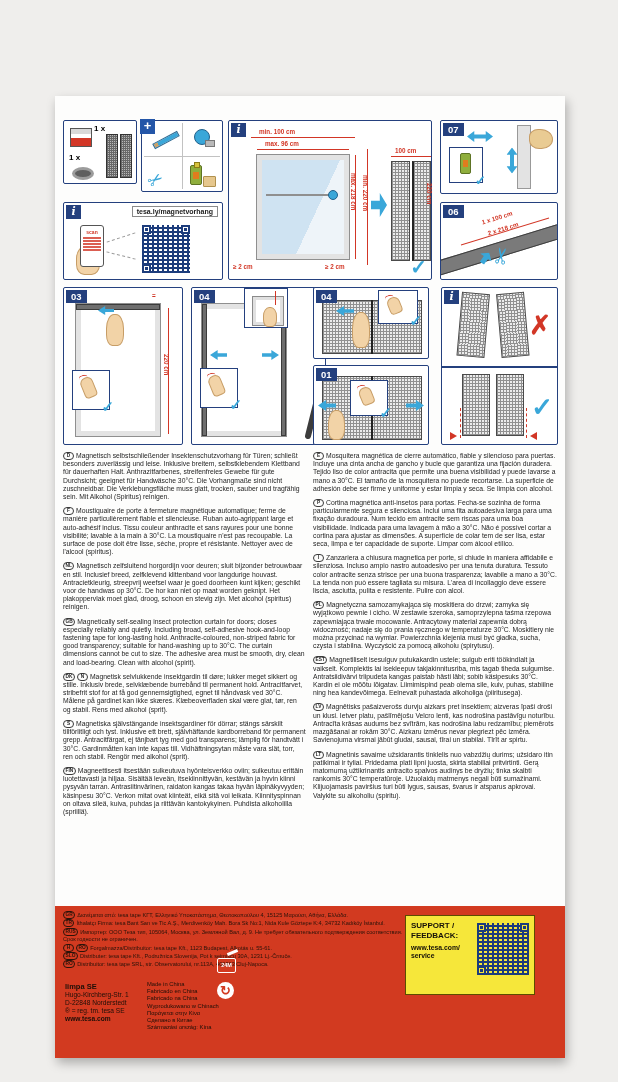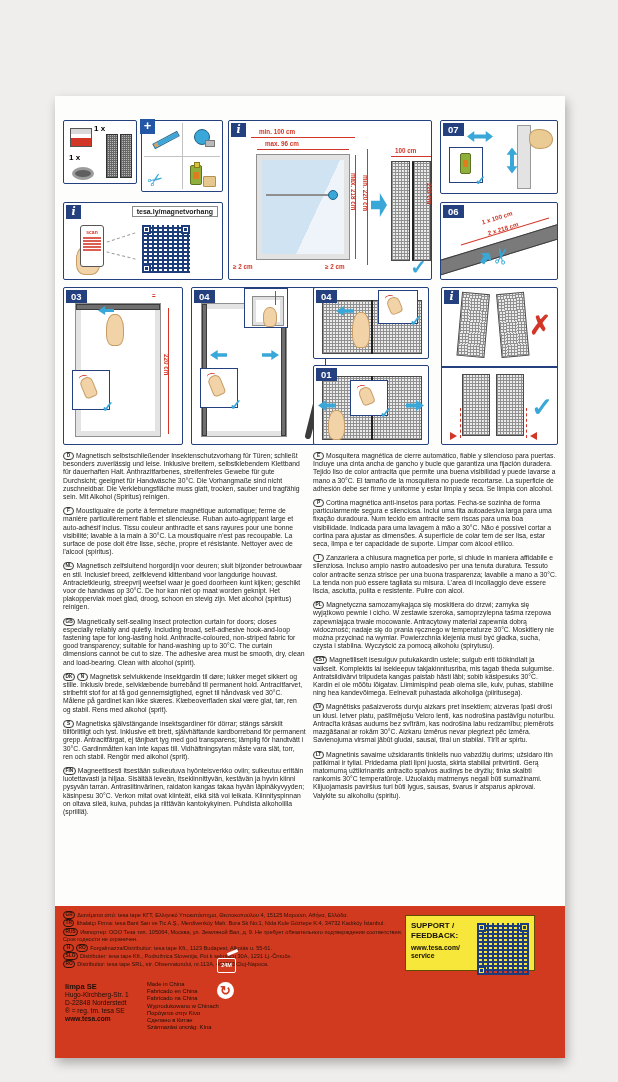--- a/index.html
+++ b/index.html
@@ -39,21 +39,21 @@
   
   .redzone{position:absolute;left:0;top:810px;width:510px;height:152px;background:#d23a20;color:#241008;}
   .legal{position:absolute;left:8px;top:5px;width:346px;font-size:5.6px;line-height:7.4px;color:#2a130a;}
   .legal .lang{border-color:#2a130a;color:#2a130a;}
   .addr{position:absolute;left:10px;top:77px;font-size:6.6px;line-height:8px;color:#1d0f08;}
   .addr .b{font-weight:bold;font-size:7.5px;}
   .madein{position:absolute;left:92px;top:75px;font-size:5.8px;line-height:7.2px;color:#1d0f08;}
   .jar24{position:absolute;left:162px;top:52px;width:17px;height:13px;border:1.5px solid #fff;border-radius:2px;color:#fff;font-size:5.5px;font-weight:bold;text-align:center;line-height:13px;}
   .jarlid{position:absolute;left:172px;top:45px;width:11px;height:3px;background:#fff;transform:rotate(-22deg);}
   .gdot{position:absolute;left:162px;top:76px;width:17px;height:17px;background:#fff;border-radius:50%;color:#d23a20;font-size:13px;line-height:17px;text-align:center;font-weight:bold;}
-  .support{position:absolute;left:350px;top:9px;width:130px;height:56px;background:#f6e73a;border:1px solid #5d4d00;box-sizing:border-box;}
+  .support{position:absolute;left:350px;top:9px;width:130px;height:80px;background:#f6e73a;border:1px solid #5d4d00;box-sizing:border-box;}
   .support .t{position:absolute;left:5px;top:5px;font-size:8px;line-height:9.5px;font-weight:bold;color:#151008;width:62px;}
   .support .u{position:absolute;left:5px;top:28px;font-size:6.8px;line-height:8px;font-weight:bold;color:#151008;width:62px;}
   .lbl{position:absolute;border:1px solid #8a8a8a;background:#fff;font-size:7px;font-weight:bold;color:#222;padding:1px 4px;white-space:nowrap;}
   .dash{position:absolute;border-top:1px dashed #9a9a9a;}
   .rdash{position:absolute;border-left:1.5px dashed #d23626;}
   .tri{position:absolute;width:0;height:0;}
 </style>
 </head>
 <body>
 

